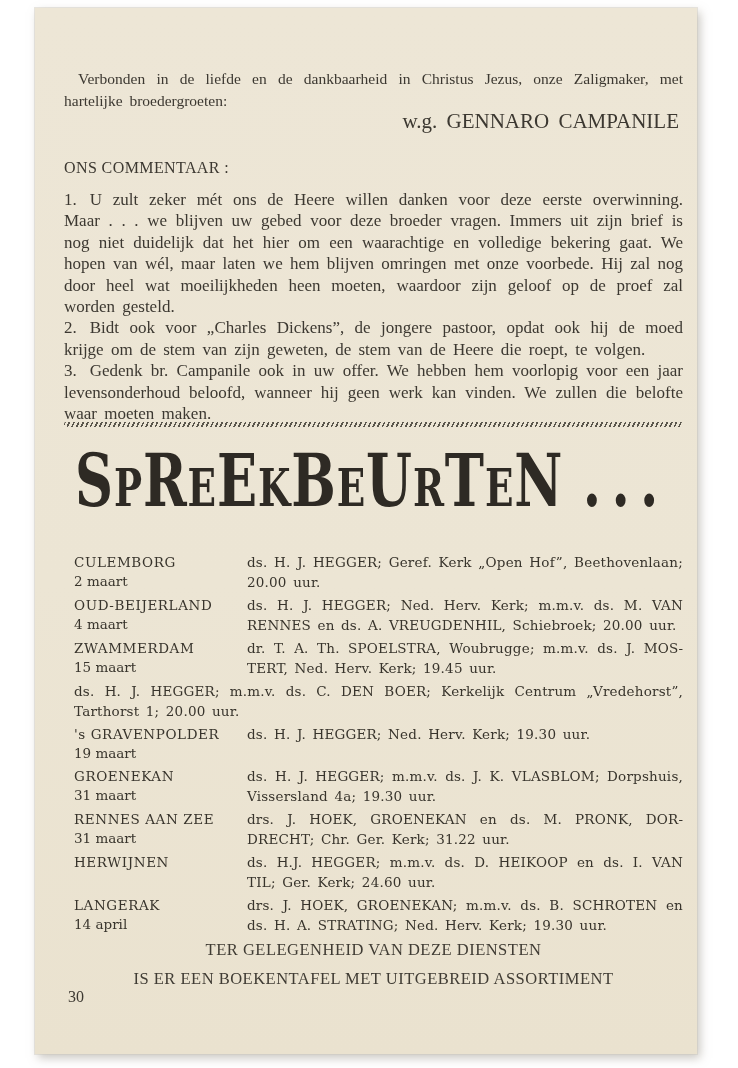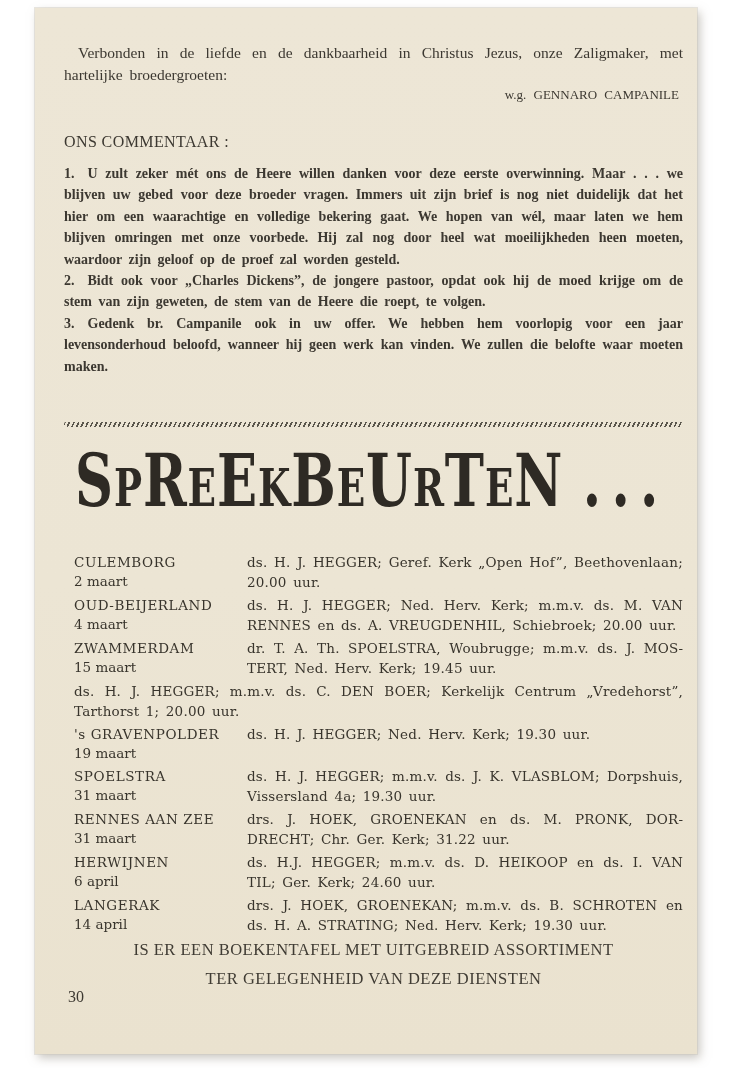--- a/index.html
+++ b/index.html
@@ -7,37 +7,36 @@
     width:738px;height:1068px;position:relative;overflow:hidden;
     background:#ffffff;
     font-family:"Liberation Serif","DejaVu Serif",serif;
   }
   .paper{
     position:absolute;left:35px;top:8px;width:662px;height:1046px;
     background:linear-gradient(180deg,#ede6d6 0%,#ece5d4 55%,#eae2cf 100%);
     box-shadow:0 0 0 1px rgba(205,200,188,.45), 3px 4px 9px rgba(150,144,132,.5);
     color:#3c3831;
   }
-  .content{position:relative;padding:34px 14px 0 29px;width:619px;}
+  .content{position:relative;padding:34px 14px 0 29px;width:619px;margin-top:26px;}
   .intro{
     margin:0;font-size:15.5px;line-height:21.5px;text-align:justify;
     text-indent:14px;word-spacing:3px;
   }
   .signature{
-    margin:0;font-size:13px;line-height:20px;text-align:right;
+    margin:0;font-size:21px;line-height:20px;text-align:right;
     padding-right:4px;word-spacing:4px;
   }
   .commentaar{
     margin:26px 0 0 0;font-size:16px;line-height:22px;letter-spacing:.4px;
   }
   .citems{margin-top:10px;}
   .citem{
-    margin:0;font-size:14px;line-height:21.4px;text-align:justify;
+    margin:0;font-size:17px;line-height:21.4px;text-align:justify;
     word-spacing:3px;
-    font-weight:bold;
   }
   .citem .num{margin-right:13px;}
   .divider{
     position:absolute;left:29px;top:414px;width:619px;height:5px;
     background:repeating-linear-gradient(115deg,#5a564c 0 1.6px,rgba(0,0,0,0) 1.6px 4.2px);
     border-radius:2px;
   }
   .headline{
     position:absolute;left:40px;top:440px;height:80px;line-height:80px;
     margin:0;white-space:nowrap;font-family:"DejaVu Serif",serif;font-weight:bold;
@@ -116,47 +115,46 @@
     </div>
     <div class="row">
       <div class="place-cell">
         <span class="place">'s GRAVENPOLDER</span>
         <span class="date">19 maart</span>
       </div>
       <div class="details">ds. H. J. HEGGER; Ned. Herv. Kerk; 19.30 uur.</div>
     </div>
     <div class="row">
       <div class="place-cell">
-        <span class="place">SPOELSTRA</span>
+        <span class="place">GROENEKAN</span>
         <span class="date">31 maart</span>
       </div>
       <div class="details">ds. H. J. HEGGER; m.m.v. ds. J. K. VLASBLOM; Dorps­huis, Vissersland 4a; 19.30 uur.</div>
     </div>
     <div class="row">
       <div class="place-cell">
         <span class="place">RENNES AAN ZEE</span>
         <span class="date">31 maart</span>
       </div>
       <div class="details">drs. J. HOEK, GROENEKAN en ds. M. PRONK, DOR­DRECHT; Chr. Ger. Kerk; 31.22 uur.</div>
     </div>
     <div class="row">
       <div class="place-cell">
         <span class="place">HERWIJNEN</span>
-        <span class="date">6 april</span>
       </div>
       <div class="details">ds. H.J. HEGGER; m.m.v. ds. D. HEIKOOP en ds. I. VAN TIL; Ger. Kerk; 24.60 uur.</div>
     </div>
     <div class="row">
       <div class="place-cell">
         <span class="place">LANGERAK</span>
         <span class="date">14 april</span>
       </div>
       <div class="details">drs. J. HOEK, GROENEKAN; m.m.v. ds. B. SCHROTEN en ds. H. A. STRATING; Ned. Herv. Kerk; 19.30 uur.</div>
     </div>
   </div>
 
   <div class="footer">
+    <div>TER GELEGENHEID VAN DEZE DIENSTEN</div>
     <div>IS ER EEN BOEKENTAFEL MET UITGEBREID ASSORTIMENT</div>
-    <div>TER GELEGENHEID VAN DEZE DIENSTEN</div>
   </div>
 
   <div class="pagenum">30</div>
 </div>
 
 </body></html>

